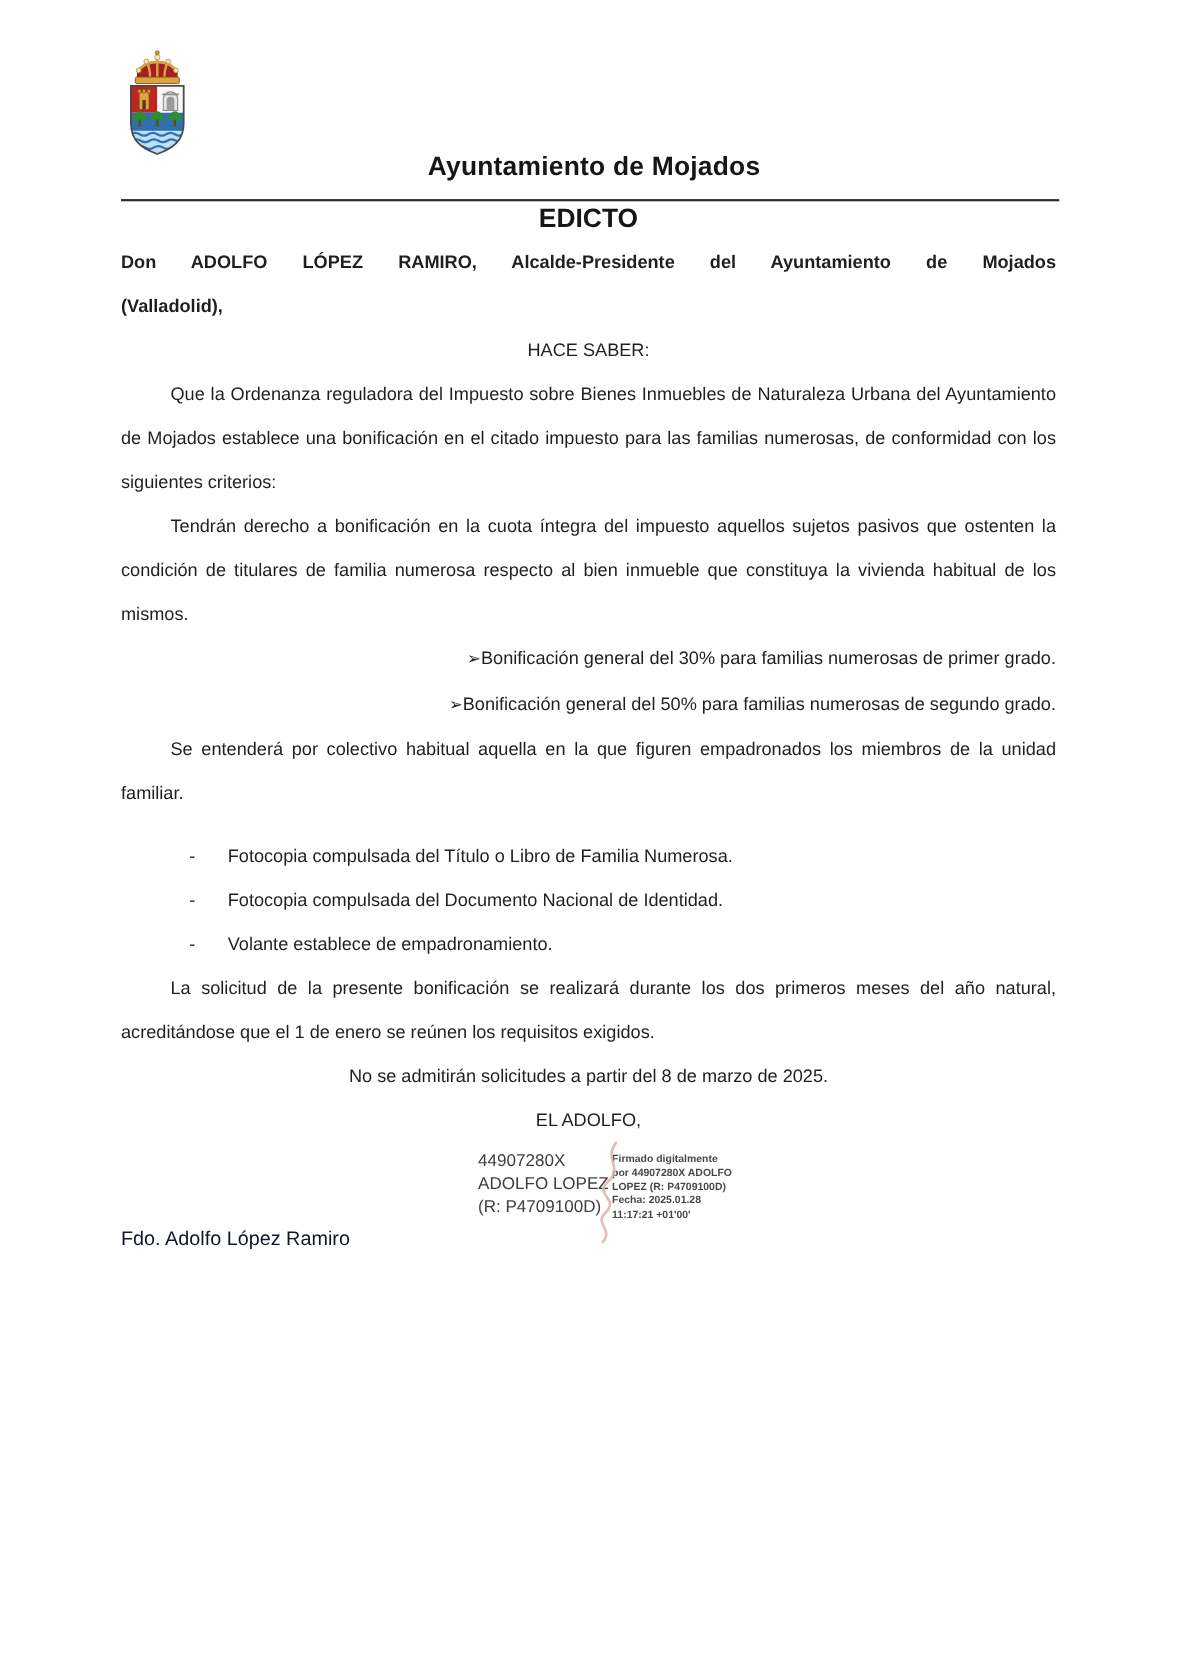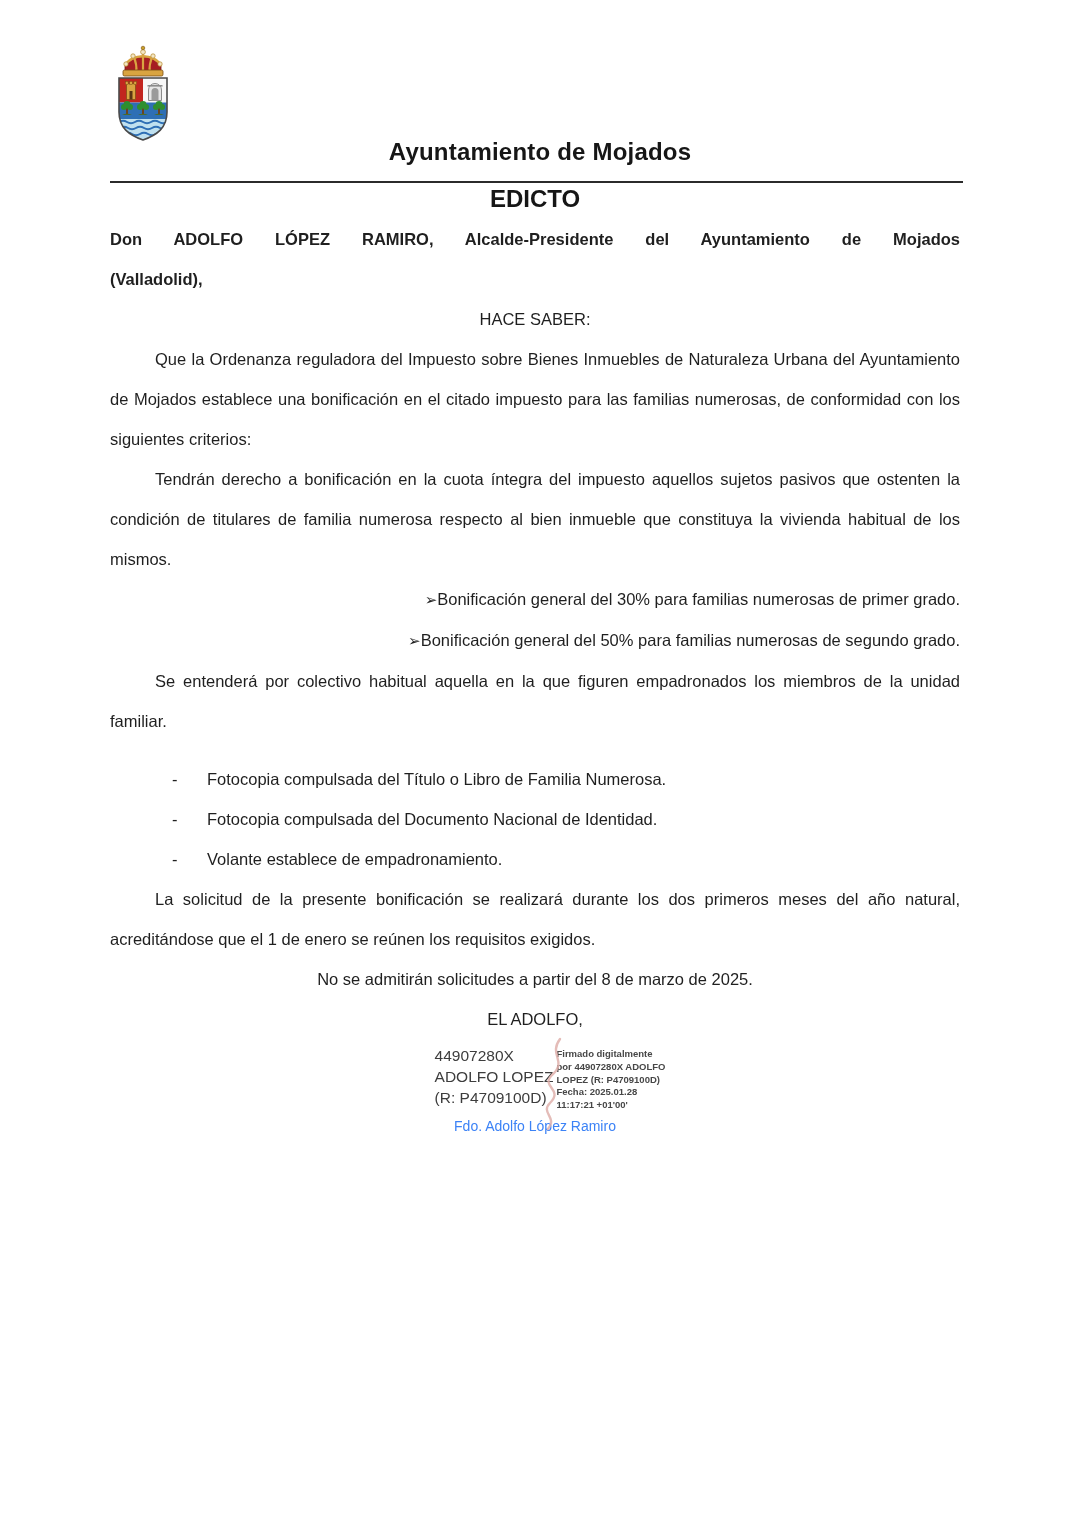--- a/index.html
+++ b/index.html
@@ -99,25 +99,25 @@
   }
   .sig-details {
     font-size: 9.5px;
     line-height: 12.8px;
     font-weight: bold;
     color: #474747;
     padding-top: 3px;
     white-space: nowrap;
   }
   .fdo {
-    text-align: center;
-    font-size: 14px;
+    text-align: left;
+    font-size: 18px;
     line-height: 28px;
     margin: 0;
-    color: #3b82f6;
+    color: #0f172a;
   }
 </style>
 </head>
 <body>
 
 <div class="page">
 
   <div class="header">
     <div class="crest">
       <svg viewBox="0 0 66 98" width="66" height="98">

